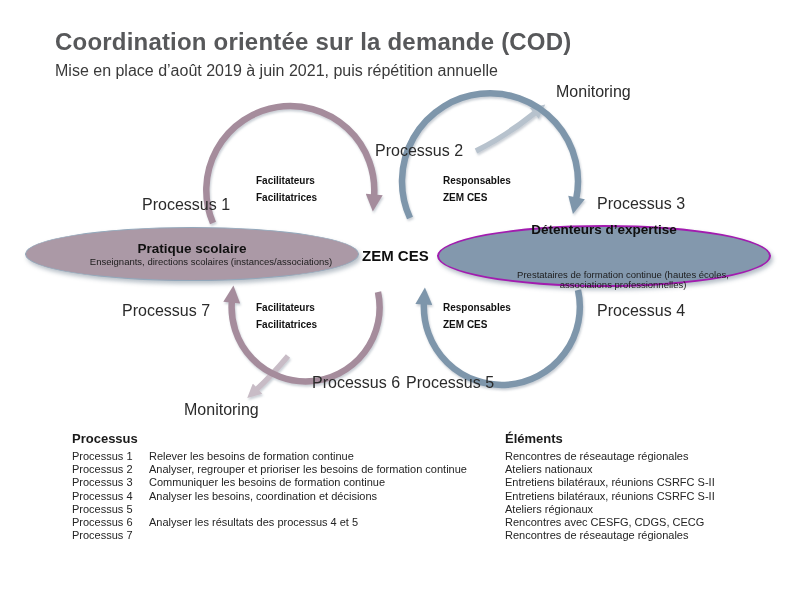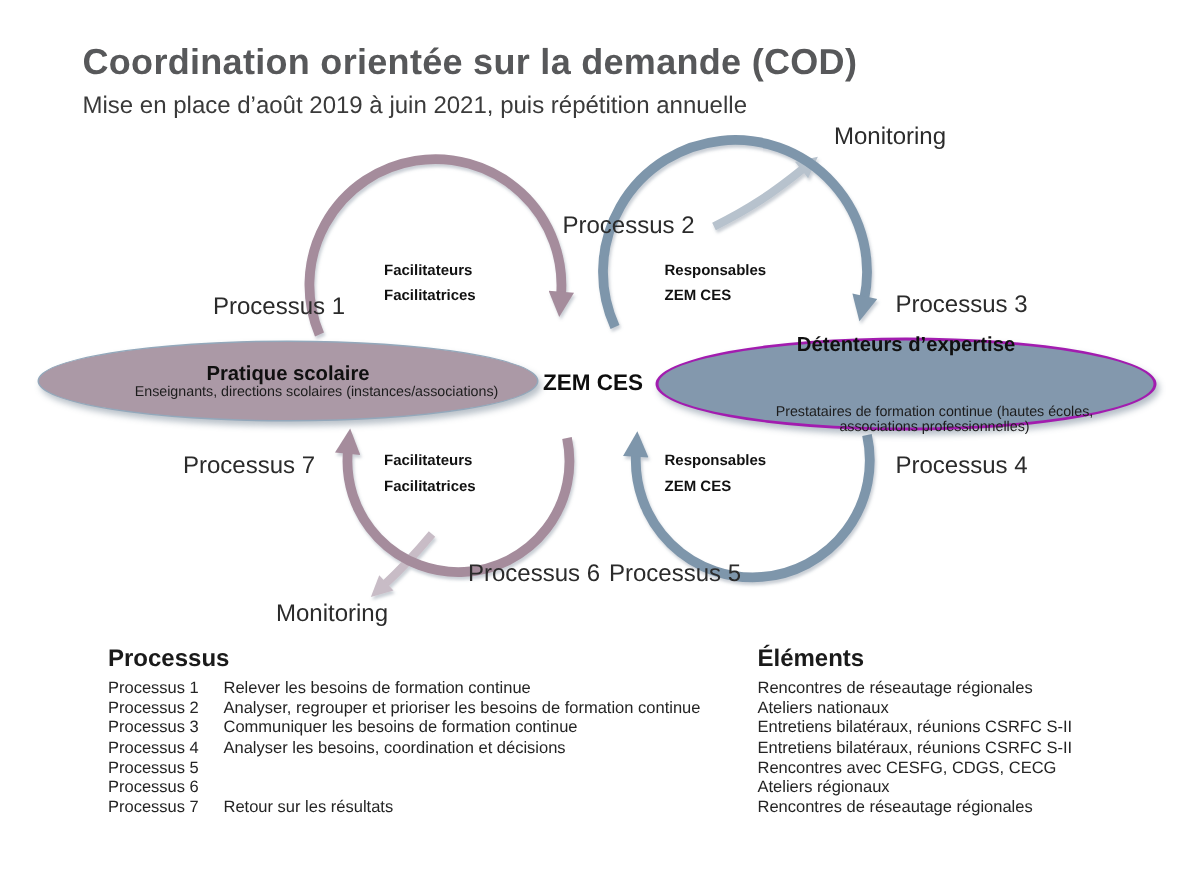--- a/index.html
+++ b/index.html
@@ -47,21 +47,21 @@
   .lbl-mon-top{left:556px;top:83px;}
   .lbl-mon-bottom{left:184px;top:401px;}
   .lbl-fac-top{left:256px;top:172px;}
   .lbl-resp-top{left:443px;top:172px;}
   .lbl-fac-bottom{left:256px;top:299px;}
   .lbl-resp-bottom{left:443px;top:299px;}
 
   .legend-col{position:absolute;top:431px;z-index:3;}
   .legend-processes{left:72px;width:400px;}
   .legend-elements{left:505px;width:270px;}
-  .legend-header{font-size:16px;font-weight:700;color:#1a1a1a;margin-bottom:4px;}
+  .legend-header{font-size:13px;font-weight:700;color:#1a1a1a;margin-bottom:4px;}
   .legend-row{display:flex;font-size:11px;line-height:13.2px;color:#242424;}
   .legend-row .lg-label{width:61px;flex:0 0 61px;}
   .legend-row .lg-text{flex:1;padding-left:16px;}
   .legend-item{font-size:11px;line-height:13.2px;color:#242424;}
 </style>
 </head>
 <body>
 
 <div class="canvas">
 
@@ -152,31 +152,31 @@
     </div>
     <div class="legend-row">
       <span class="lg-label">Processus 4</span>
       <span class="lg-text">Analyser les besoins, coordination et décisions</span>
     </div>
     <div class="legend-row">
       <span class="lg-label">Processus 5</span>
     </div>
     <div class="legend-row">
       <span class="lg-label">Processus 6</span>
+      <span class="lg-text">Analyser les résultats des processus 4 et 5</span>
     </div>
     <div class="legend-row">
       <span class="lg-label">Processus 7</span>
-      <span class="lg-text">Retour sur les résultats</span>
     </div>
   </div>
 
   <div class="legend-col legend-elements">
     <div class="legend-header">Éléments</div>
     <div class="legend-item">Rencontres de réseautage régionales</div>
     <div class="legend-item">Ateliers nationaux</div>
     <div class="legend-item">Entretiens bilatéraux, réunions CSRFC S-II</div>
     <div class="legend-item">Entretiens bilatéraux, réunions CSRFC S-II</div>
+    <div class="legend-item">Ateliers régionaux</div>
     <div class="legend-item">Rencontres avec CESFG, CDGS, CECG</div>
-    <div class="legend-item">Ateliers régionaux</div>
     <div class="legend-item">Rencontres de réseautage régionales</div>
   </div>
 
 </div>
 
 </body></html>

